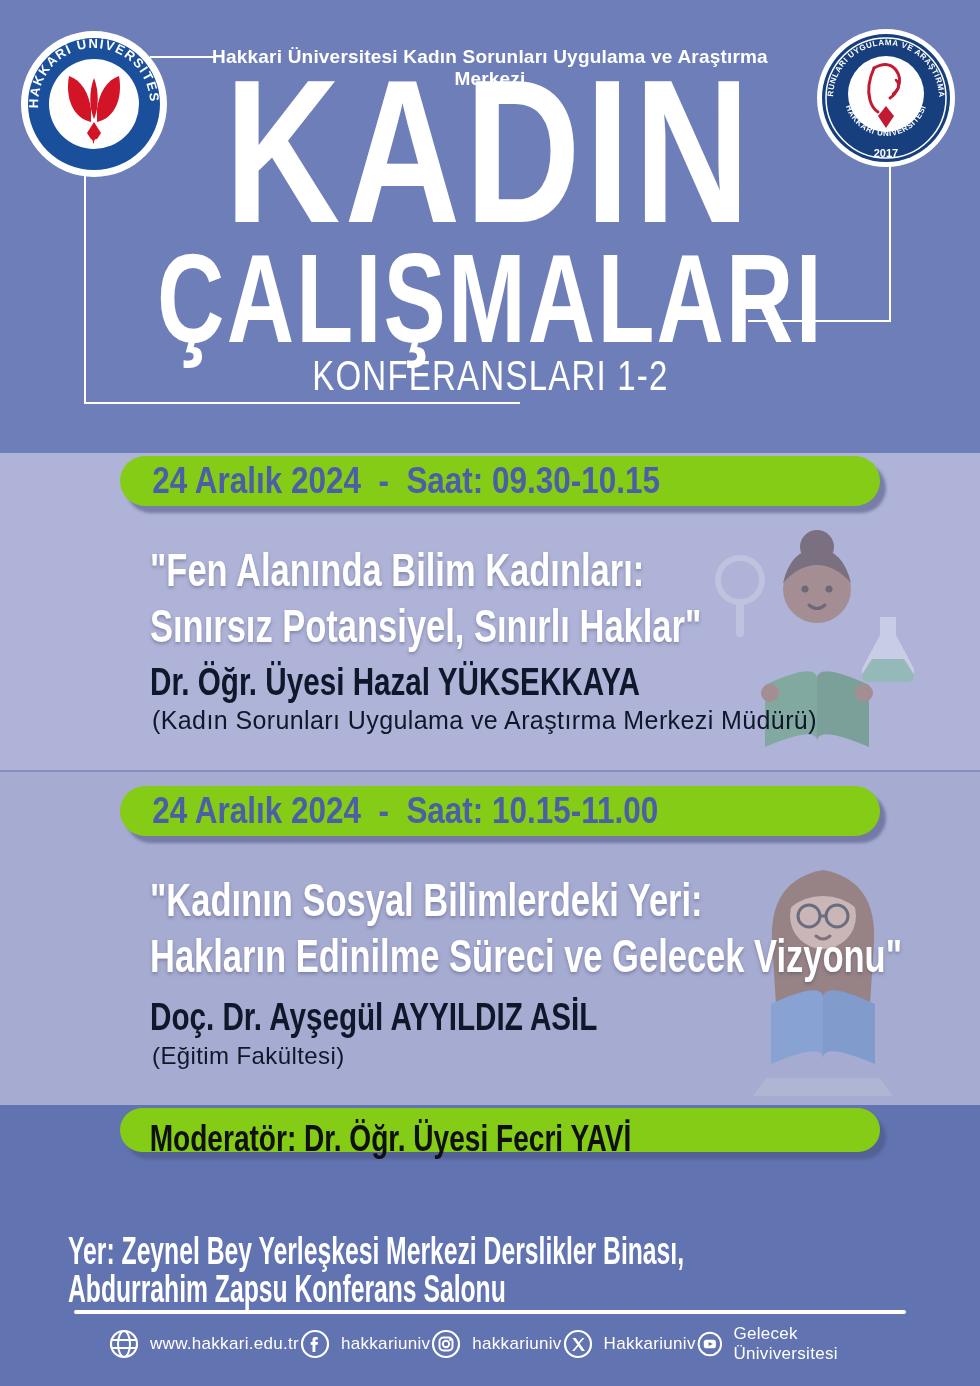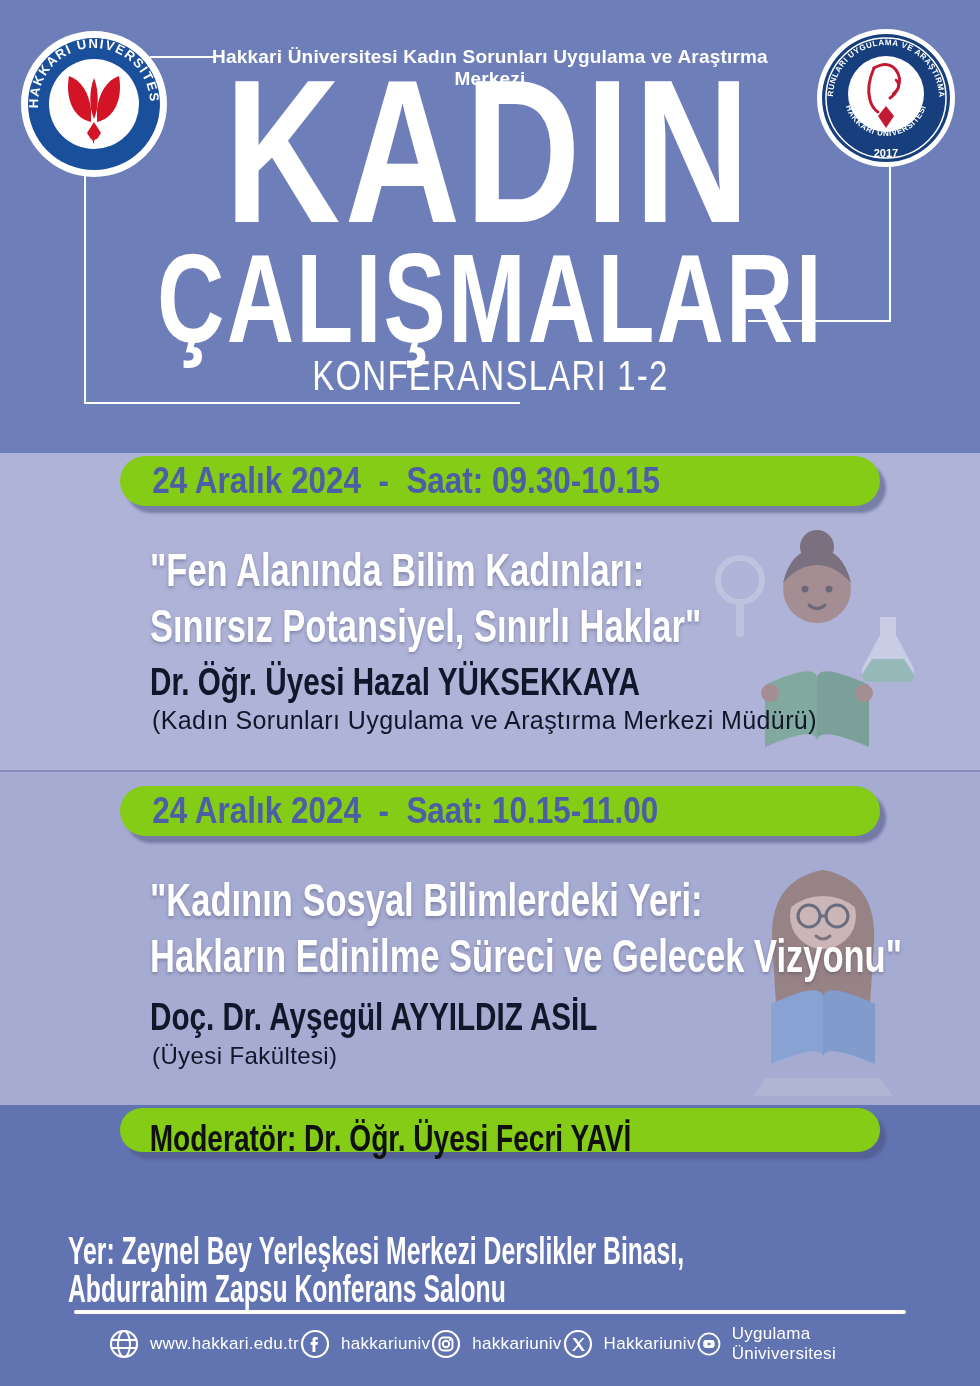--- a/index.html
+++ b/index.html
@@ -175,21 +175,21 @@
   <div class="pill pill-date" style="top:786px">
     <span class="txt">24 Aralık 2024  -  Saat: 10.15-11.00</span>
   </div>
   <div class="talk" style="top:872px">
     <div><span class="sx">"Kadının Sosyal Bilimlerdeki Yeri:</span></div>
     <div><span class="sx">Hakların Edinilme Süreci ve Gelecek Vizyonu"</span></div>
   </div>
   <div class="speaker" style="top:995px">
     <span class="sx">Doç. Dr. Ayşegül AYYILDIZ ASİL</span>
   </div>
-  <div class="affil" style="top:1042px;font-size:24px">(Üyesi Fakültesi)</div>
+  <div class="affil" style="top:1042px;font-size:24px">(Eğitim Fakültesi)</div>
 
   <div class="pill pill-moderator">
     <span class="txt">Moderatör: Dr. Öğr. Üyesi Fecri YAVİ</span>
   </div>
 
   <div class="venue">
     <div><span class="sx">Yer: Zeynel Bey Yerleşkesi Merkezi Derslikler Binası,</span></div>
     <div><span class="sx">Abdurrahim Zapsu Konferans Salonu</span></div>
   </div>
 
@@ -232,17 +232,17 @@
       </svg>
       <span>Hakkariuniv</span>
     </div>
 
     <div class="footer-item">
       <svg width="32" height="32" viewBox="0 0 32 32">
         <circle cx="16" cy="16" r="13" fill="none" stroke="#fff" stroke-width="2.2"></circle>
         <rect x="9" y="11" width="14" height="10" rx="3" fill="#fff"></rect>
         <path d="M14.5 13.8 l5 2.2 -5 2.2 z" fill="#6173b0"></path>
       </svg>
-      <span>Uygulama Üniviversitesi</span>
+      <span>Gelecek Üniviversitesi</span>
     </div>
 
   </div>
 </div>
 
 </body></html>

